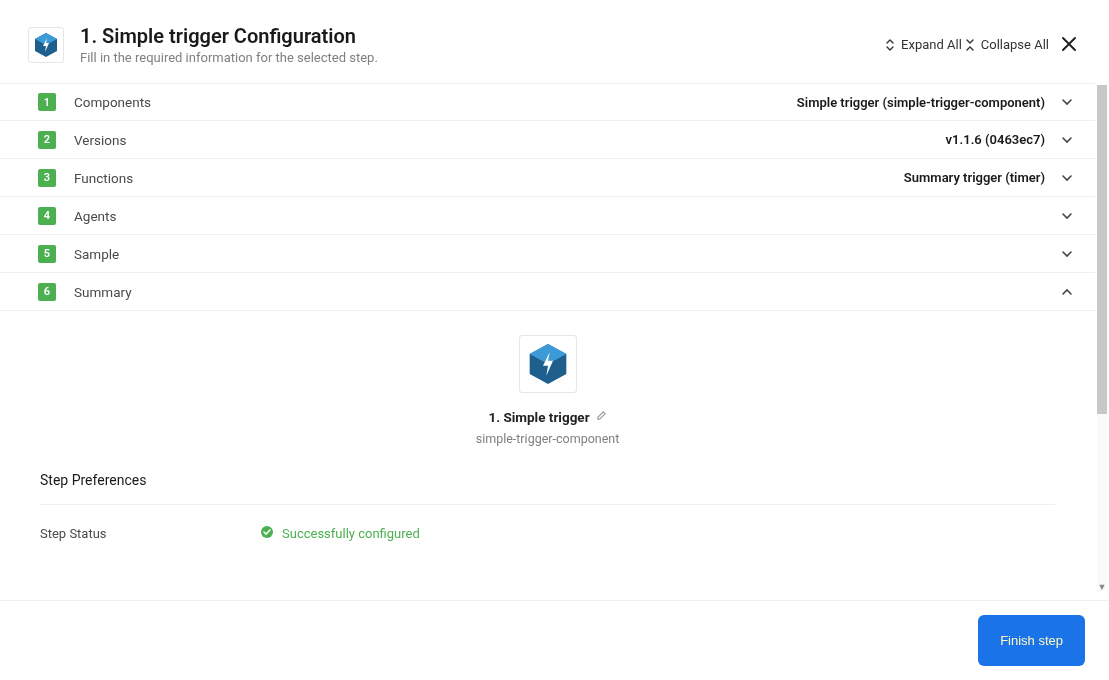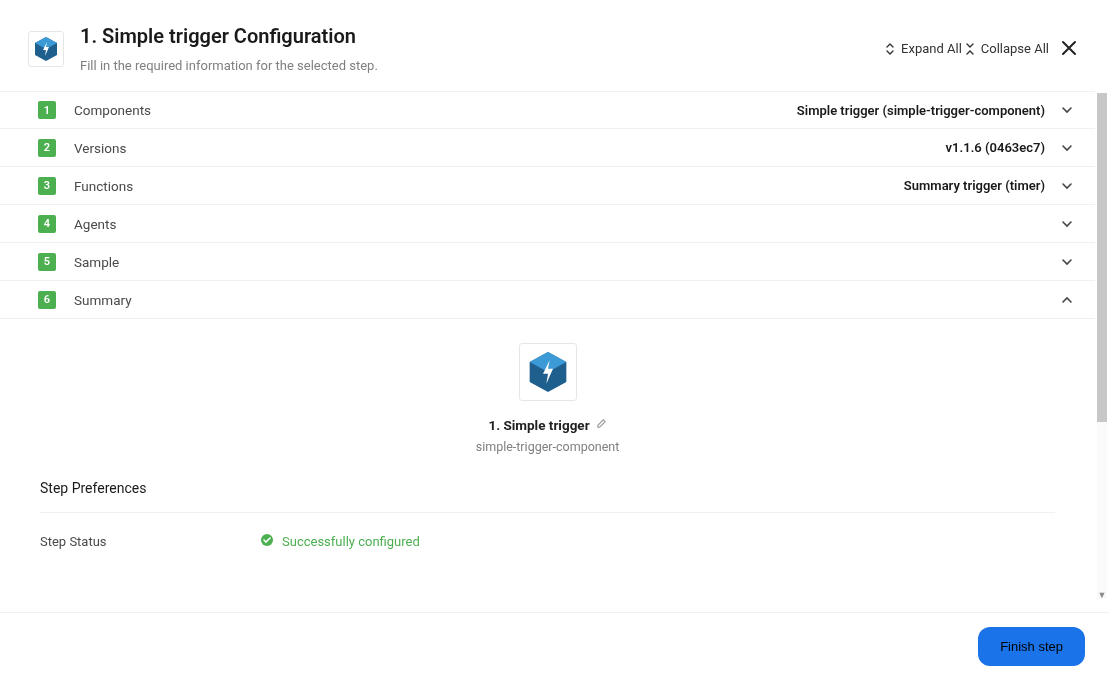--- a/index.html
+++ b/index.html
@@ -35,21 +35,21 @@
   }
   .header-title {
     font-size: 20px;
     font-weight: 600;
     color: #1a1a1a;
     line-height: 1.2;
   }
   .header-subtitle {
     font-size: 13px;
     color: #808080;
-    margin-top: 10px;
+    margin-top: 2px;
   }
   .header-actions {
     display: flex;
     align-items: center;
     gap: 2px;
   }
   .header-action {
     display: flex;
     align-items: center;
     gap: 5px;
@@ -206,25 +206,25 @@
     position: absolute;
     bottom: 0; left: 0; right: 0;
     display: flex;
     justify-content: flex-end;
     padding: 14px 24px;
     background: #fff;
     border-top: 1px solid #f0f0f0;
   }
   .finish-btn {
     background: #1a73e8;
-    color: #000000;
+    color: #fef9c3;
     border: none;
     font-size: 13px;
-    padding: 12px 22px;
-    border-radius: 12px;
+    padding: 18px 22px;
+    border-radius: 6px;
     cursor: pointer;
   }
 
   .edit-icon { color:#9a9a9a; font-size:12px; }
 </style>
 </head>
 <body>
 
 <div class="header">
   <div class="header-icon">

